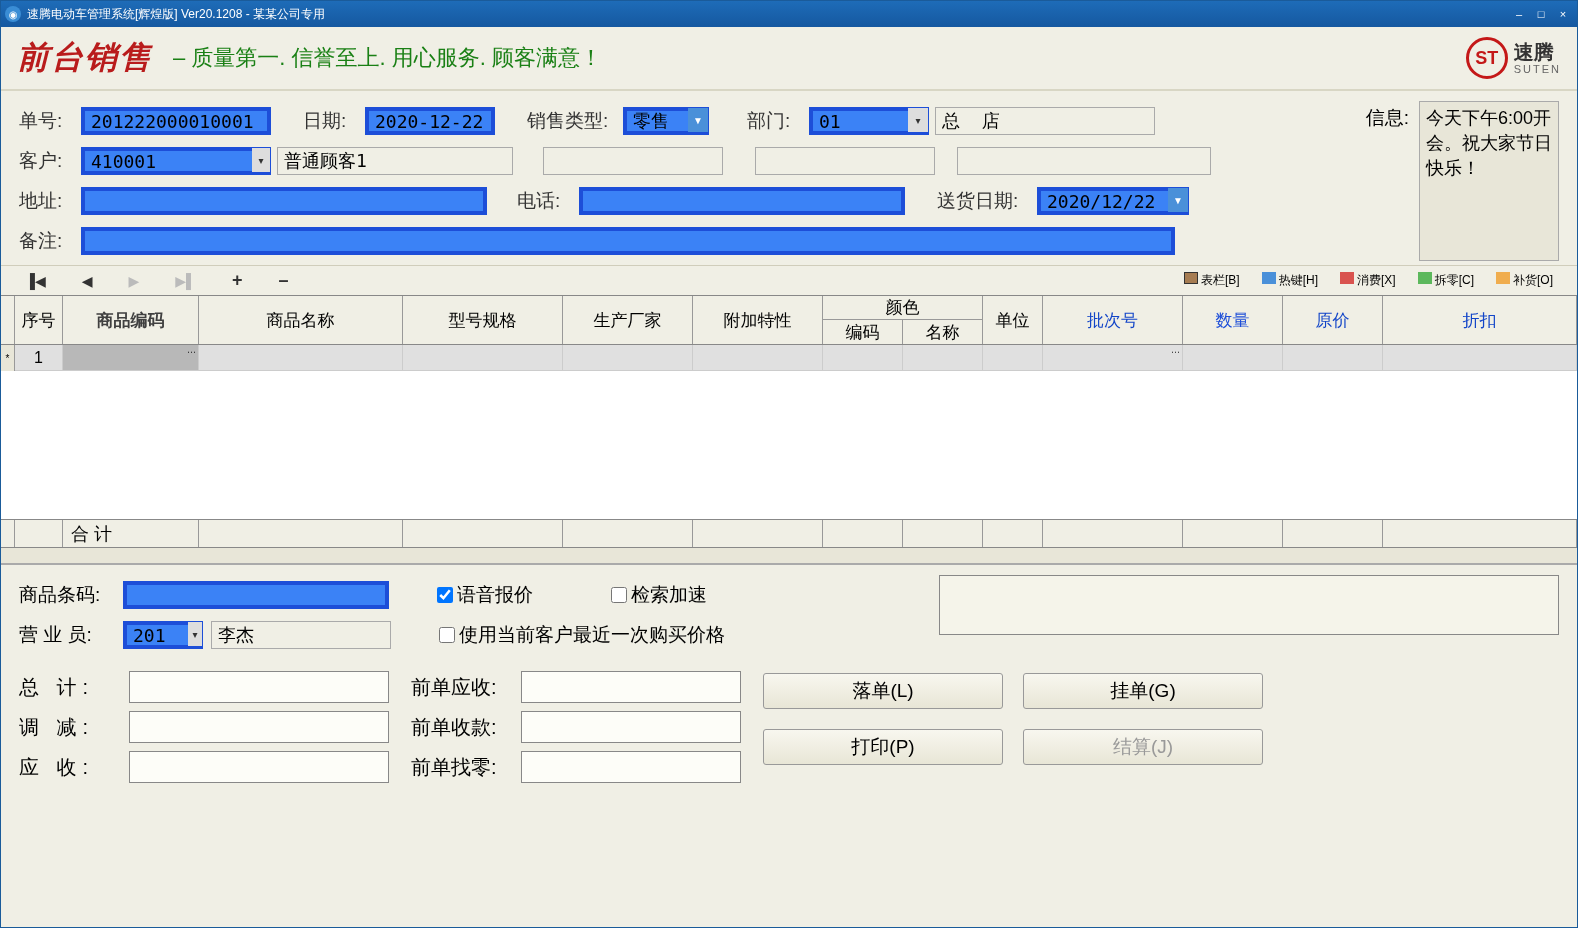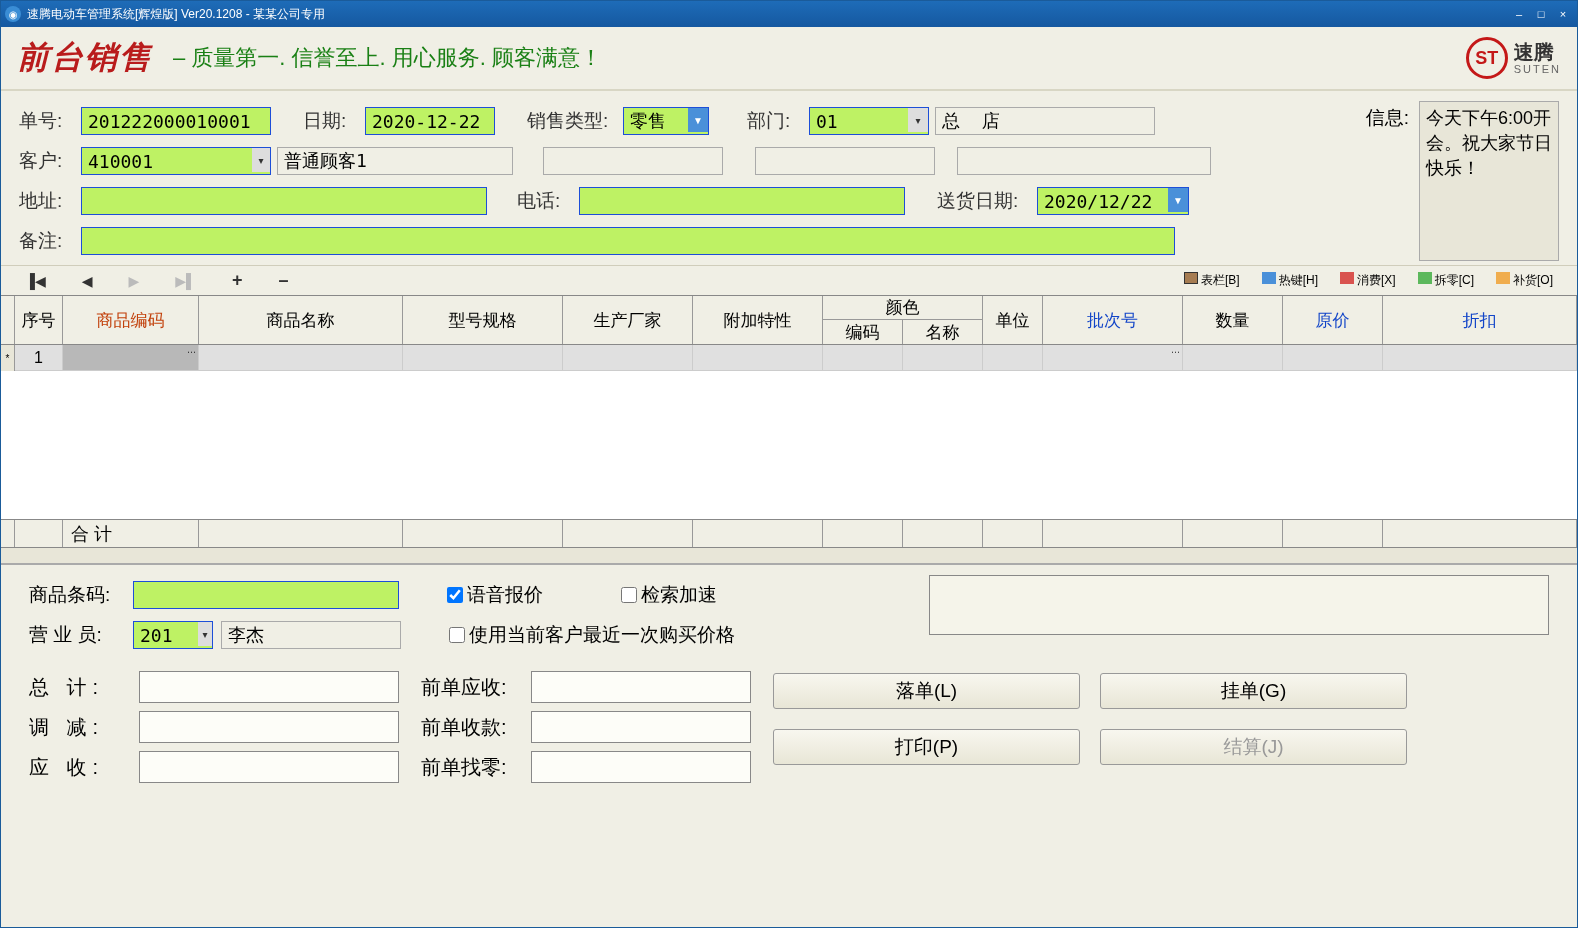--- a/index.html
+++ b/index.html
@@ -18,77 +18,77 @@
     .slogan { color: #1a8015; font-size: 22px; font-weight: 500; flex: 1; }
     .logo { display: flex; align-items: center; gap: 6px; }
     .logo-circle { width: 42px; height: 42px; border: 3px solid #c41818; border-radius: 50%; display: flex; align-items: center; justify-content: center; color: #c41818; font-weight: bold; font-size: 18px; }
     .logo-text { display: flex; flex-direction: column; line-height: 1.1; }
     .logo-cn { font-size: 20px; font-weight: bold; color: #333; }
     .logo-en { font-size: 11px; color: #666; letter-spacing: 2px; }
     
     .form-area { padding: 10px 18px 4px; position: relative; }
     .form-row { display: flex; align-items: center; height: 40px; gap: 6px; }
     .form-label { font-size: 19px; color: #333; min-width: 56px; text-align: justify; }
-    .form-input { height: 28px; border: 1px solid #1d4ed8; padding: 2px 6px; font-size: 18px; font-family: monospace; background: #bef264; }
+    .form-input { height: 28px; border: 4px solid #1d4ed8; padding: 2px 6px; font-size: 18px; font-family: monospace; background: #3b82f6; }
     .form-input.readonly { background: #f0efe5; border: 1px solid #aaa; }
     .select-btn { position: absolute; right: 1px; top: 1px; width: 20px; height: 24px; background: #4a90d9; color: #fff; display: flex; align-items: center; justify-content: center; font-size: 10px; }
     .select-wrap { position: relative; display: inline-block; }
     .date-btn { position: absolute; right: 1px; top: 1px; width: 20px; height: 24px; background: #4a90d9; color: #fff; display: flex; align-items: center; justify-content: center; font-size: 10px; }
     
     .info-box { position: absolute; right: 18px; top: 10px; width: 140px; height: 160px; border: 1px solid #aaa; background: #e8e6d8; padding: 4px 6px; font-size: 18px; line-height: 1.4; }
     .info-label { position: absolute; right: 168px; top: 14px; font-size: 19px; }
     
     .nav-toolbar { height: 30px; display: flex; align-items: center; padding: 0 24px; gap: 36px; border-top: 1px solid #d0cdbb; }
     .nav-btn { font-size: 14px; color: #333; cursor: pointer; user-select: none; }
     .nav-btn.disabled { color: #bbb; }
     .toolbar-right { margin-left: auto; display: flex; gap: 22px; font-size: 12px; align-items: center; }
     .tb-item { display: flex; gap: 3px; cursor: pointer; }
     .tb-icon { width: 14px; height: 12px; display: inline-block; }
     
     .grid-area { border-top: 1px solid #888; border-bottom: 1px solid #888; }
     .grid-header { display: flex; background: #f0efe5; border-bottom: 1px solid #888; }
     .grid-col { border-right: 1px solid #999; display: flex; align-items: center; justify-content: center; font-size: 17px; }
     .gc-seq { width: 48px; min-height: 48px; flex-direction: column; }
-    .gc-code { width: 136px; color: #c2410c; }
+    .gc-code { width: 136px; color: #404040; font-weight: bold; }
     .gc-name { width: 204px; }
     .gc-spec { width: 160px; }
     .gc-mfr { width: 130px; }
     .gc-attr { width: 130px; }
     .gc-color { width: 160px; flex-direction: column; }
     .gc-color-hdr { height: 24px; border-bottom: 1px solid #999; width: 100%; display: flex; align-items: center; justify-content: center; }
     .gc-color-sub { display: flex; width: 100%; height: 24px; }
     .gc-color-sub > div { flex: 1; display: flex; align-items: center; justify-content: center; border-right: 1px solid #999; }
     .gc-color-sub > div:last-child { border-right: none; }
     .gc-unit { width: 60px; text-align: right; }
     .gc-batch { width: 140px; color: #1245c8; }
-    .gc-qty { width: 100px; color: #000000; }
+    .gc-qty { width: 100px; color: #1d4ed8; }
     .gc-price { width: 100px; color: #1245c8; }
     .gc-disc { flex: 1; color: #1245c8; }
     .gh-left { width: 14px; border-right: 1px solid #999; }
     
     .grid-body { height: 174px; background: #fff; overflow: auto; }
     .grid-row { display: flex; height: 26px; }
     .grid-row .cell { border-right: 1px solid #ccc; border-bottom: 1px solid #ccc; display: flex; align-items: center; justify-content: center; font-size: 16px; }
     .grid-row.active .cell { background: #e0e0e0; }
     .row-marker { width: 14px; background: #e8e6d8; border-right: 1px solid #999; display: flex; align-items: center; justify-content: center; font-size: 10px; }
     
     .grid-footer { display: flex; height: 28px; background: #f0efe5; border-top: 1px solid #888; }
     .grid-footer .cell { border-right: 1px solid #999; display: flex; align-items: center; justify-content: center; font-size: 18px; }
     
-    .bottom-area { padding: 10px 28px; border-top: 1px solid #aaa; }
+    .bottom-area { padding: 10px 18px; border-top: 1px solid #aaa; }
     .bottom-row { display: flex; align-items: center; height: 40px; gap: 8px; }
     .bottom-label { font-size: 19px; min-width: 96px; }
     .checkbox-wrap { display: flex; align-items: center; gap: 4px; font-size: 19px; margin-left: 40px; }
     .checkbox-wrap input { width: 16px; height: 16px; }
     .display-box { height: 60px; width: 620px; border: 1px solid #888; background: #f5f4ea; margin-left: auto; }
     
     .totals-row { display: flex; align-items: center; padding: 4px 0; gap: 10px; }
     .total-label { font-size: 20px; min-width: 100px; letter-spacing: 6px; }
     .total-input { width: 260px; height: 32px; border: 1px solid #888; background: #fdfdf8; padding: 2px 6px; font-size: 18px; }
-    .action-btn { width: 307px; height: 36px; border: 1px solid #999; background: linear-gradient(#f8f7ef, #e8e6d6); font-size: 19px; cursor: pointer; border-radius: 3px; }
+    .action-btn { width: 240px; height: 36px; border: 1px solid #999; background: linear-gradient(#f8f7ef, #e8e6d6); font-size: 19px; cursor: pointer; border-radius: 3px; }
     .action-btn.disabled { color: #999; }
   </style>
 </head>
 <body>
 
 <div class="window">
 
   <div class="titlebar">
     <span class="titlebar-icon">◉</span>
     <span class="titlebar-title">速腾电动车管理系统[辉煌版] Ver20.1208  -  某某公司专用</span>

